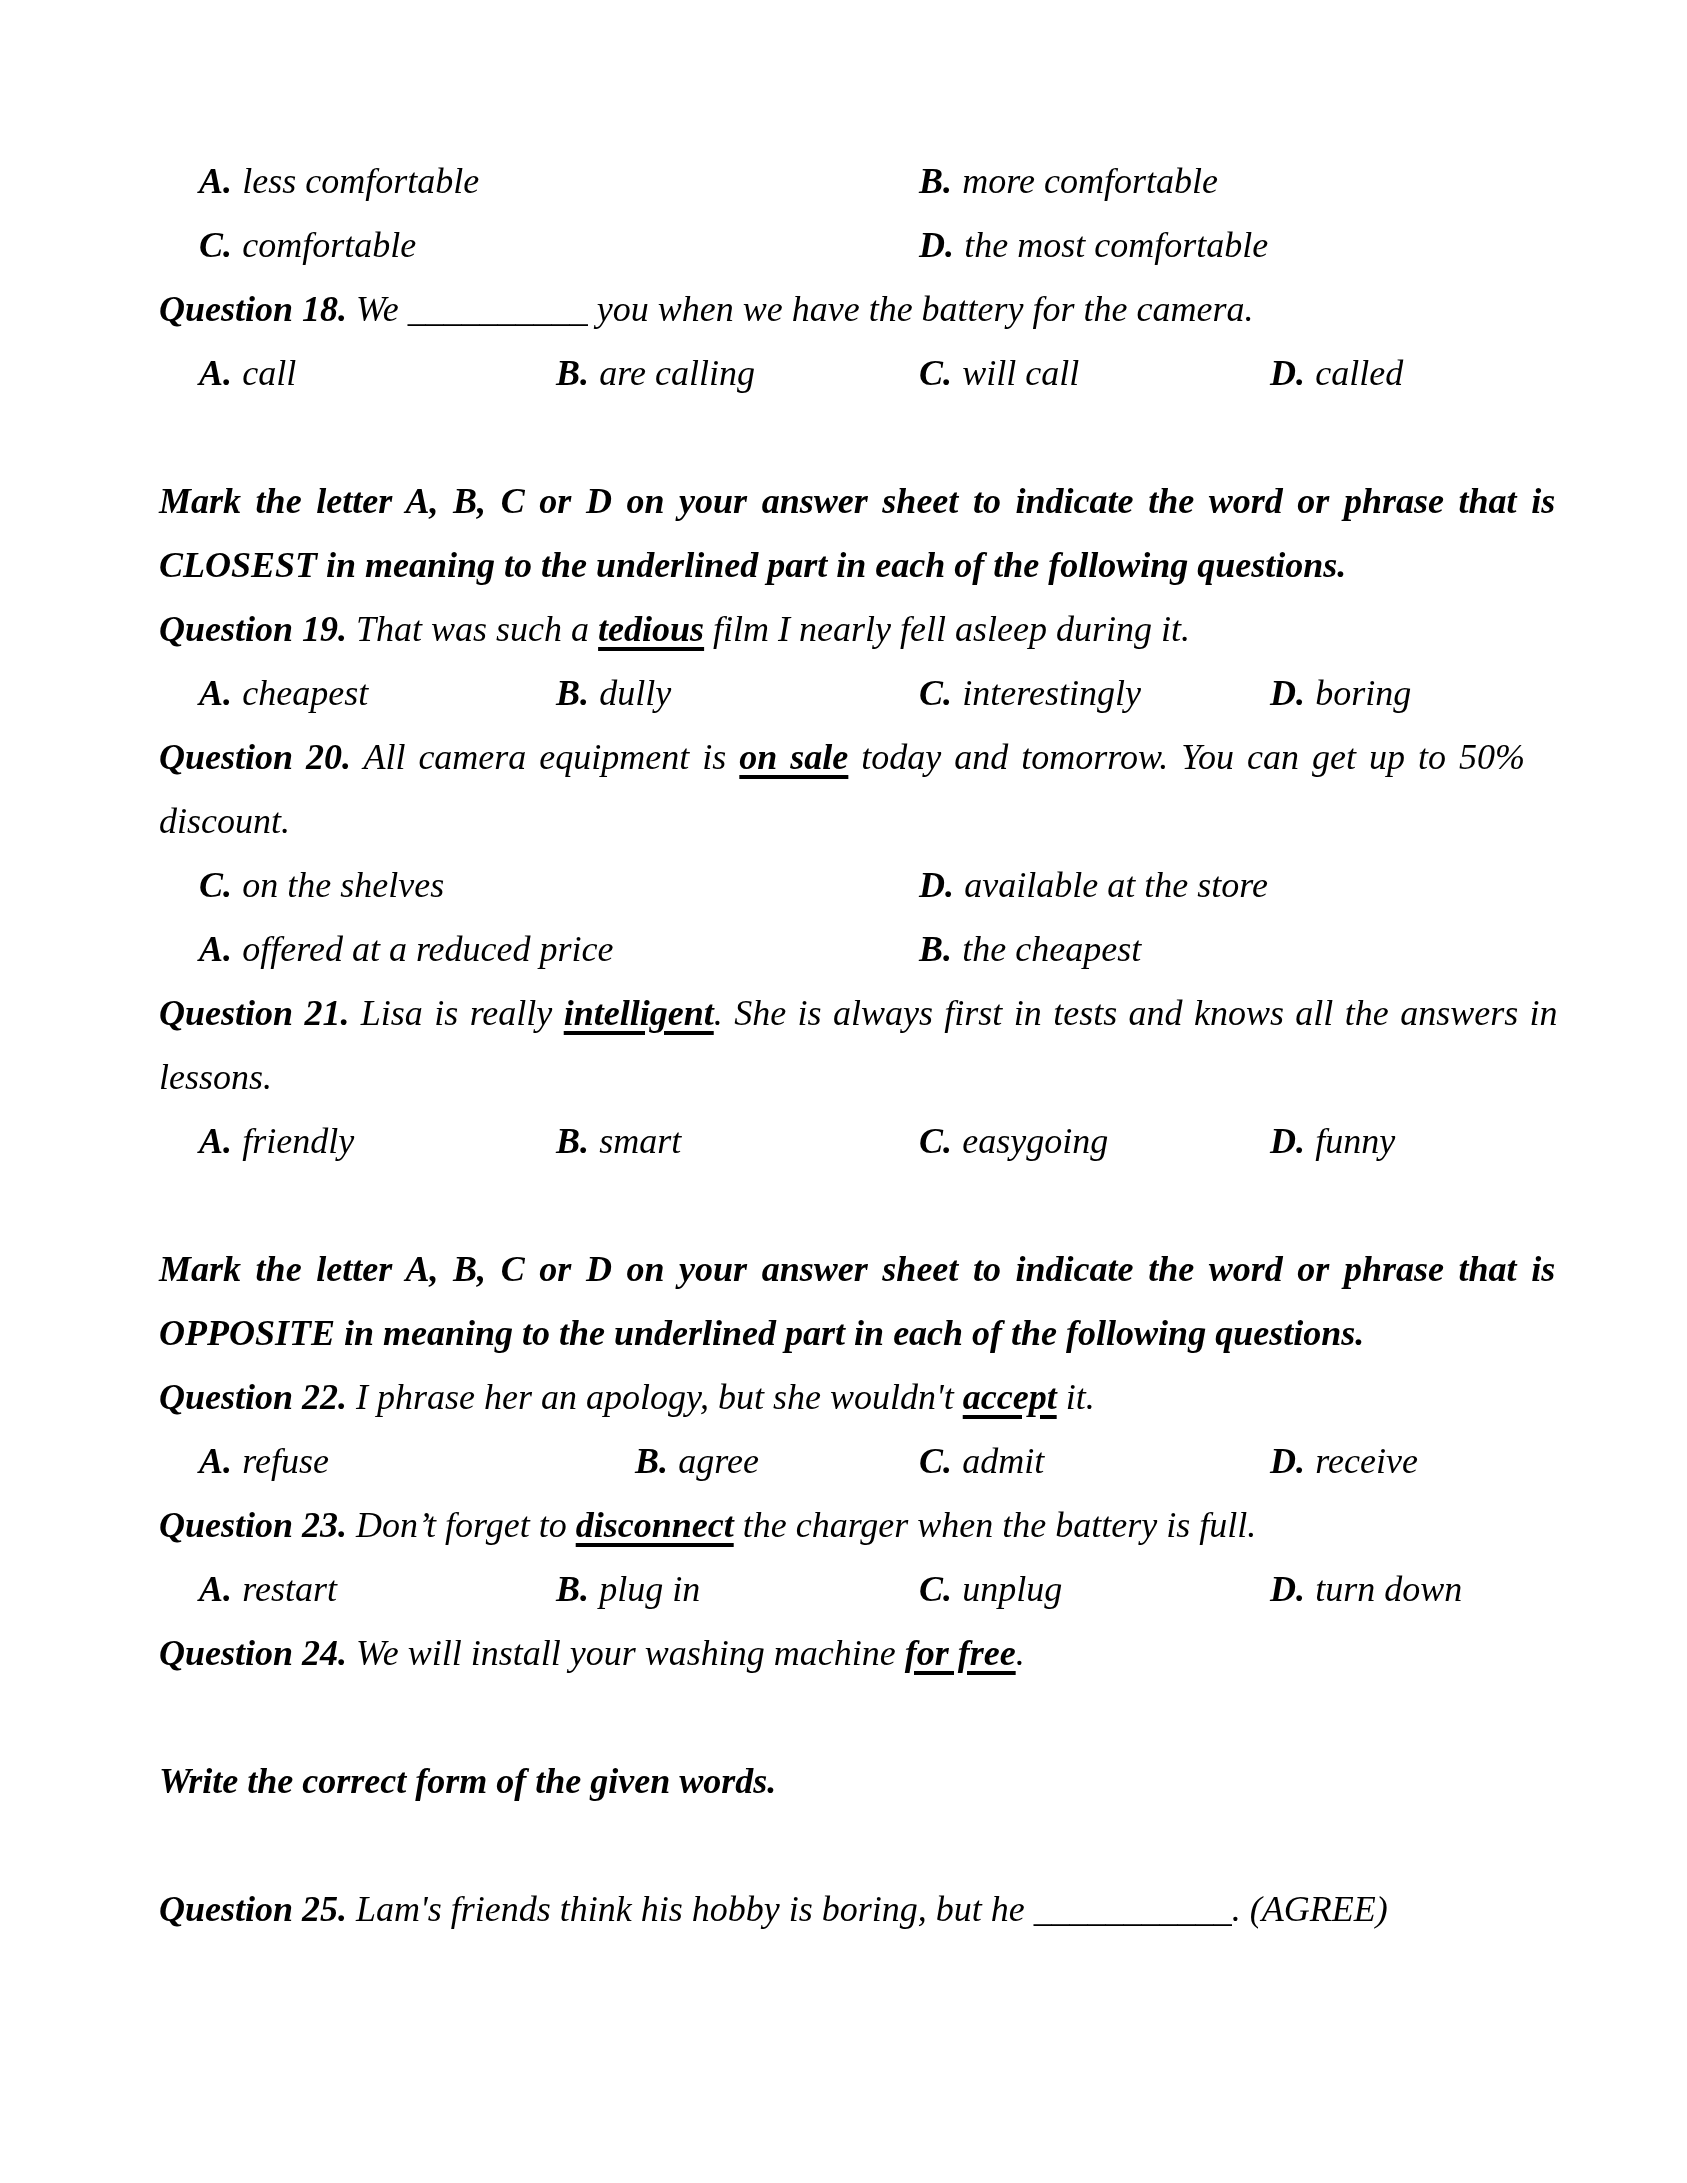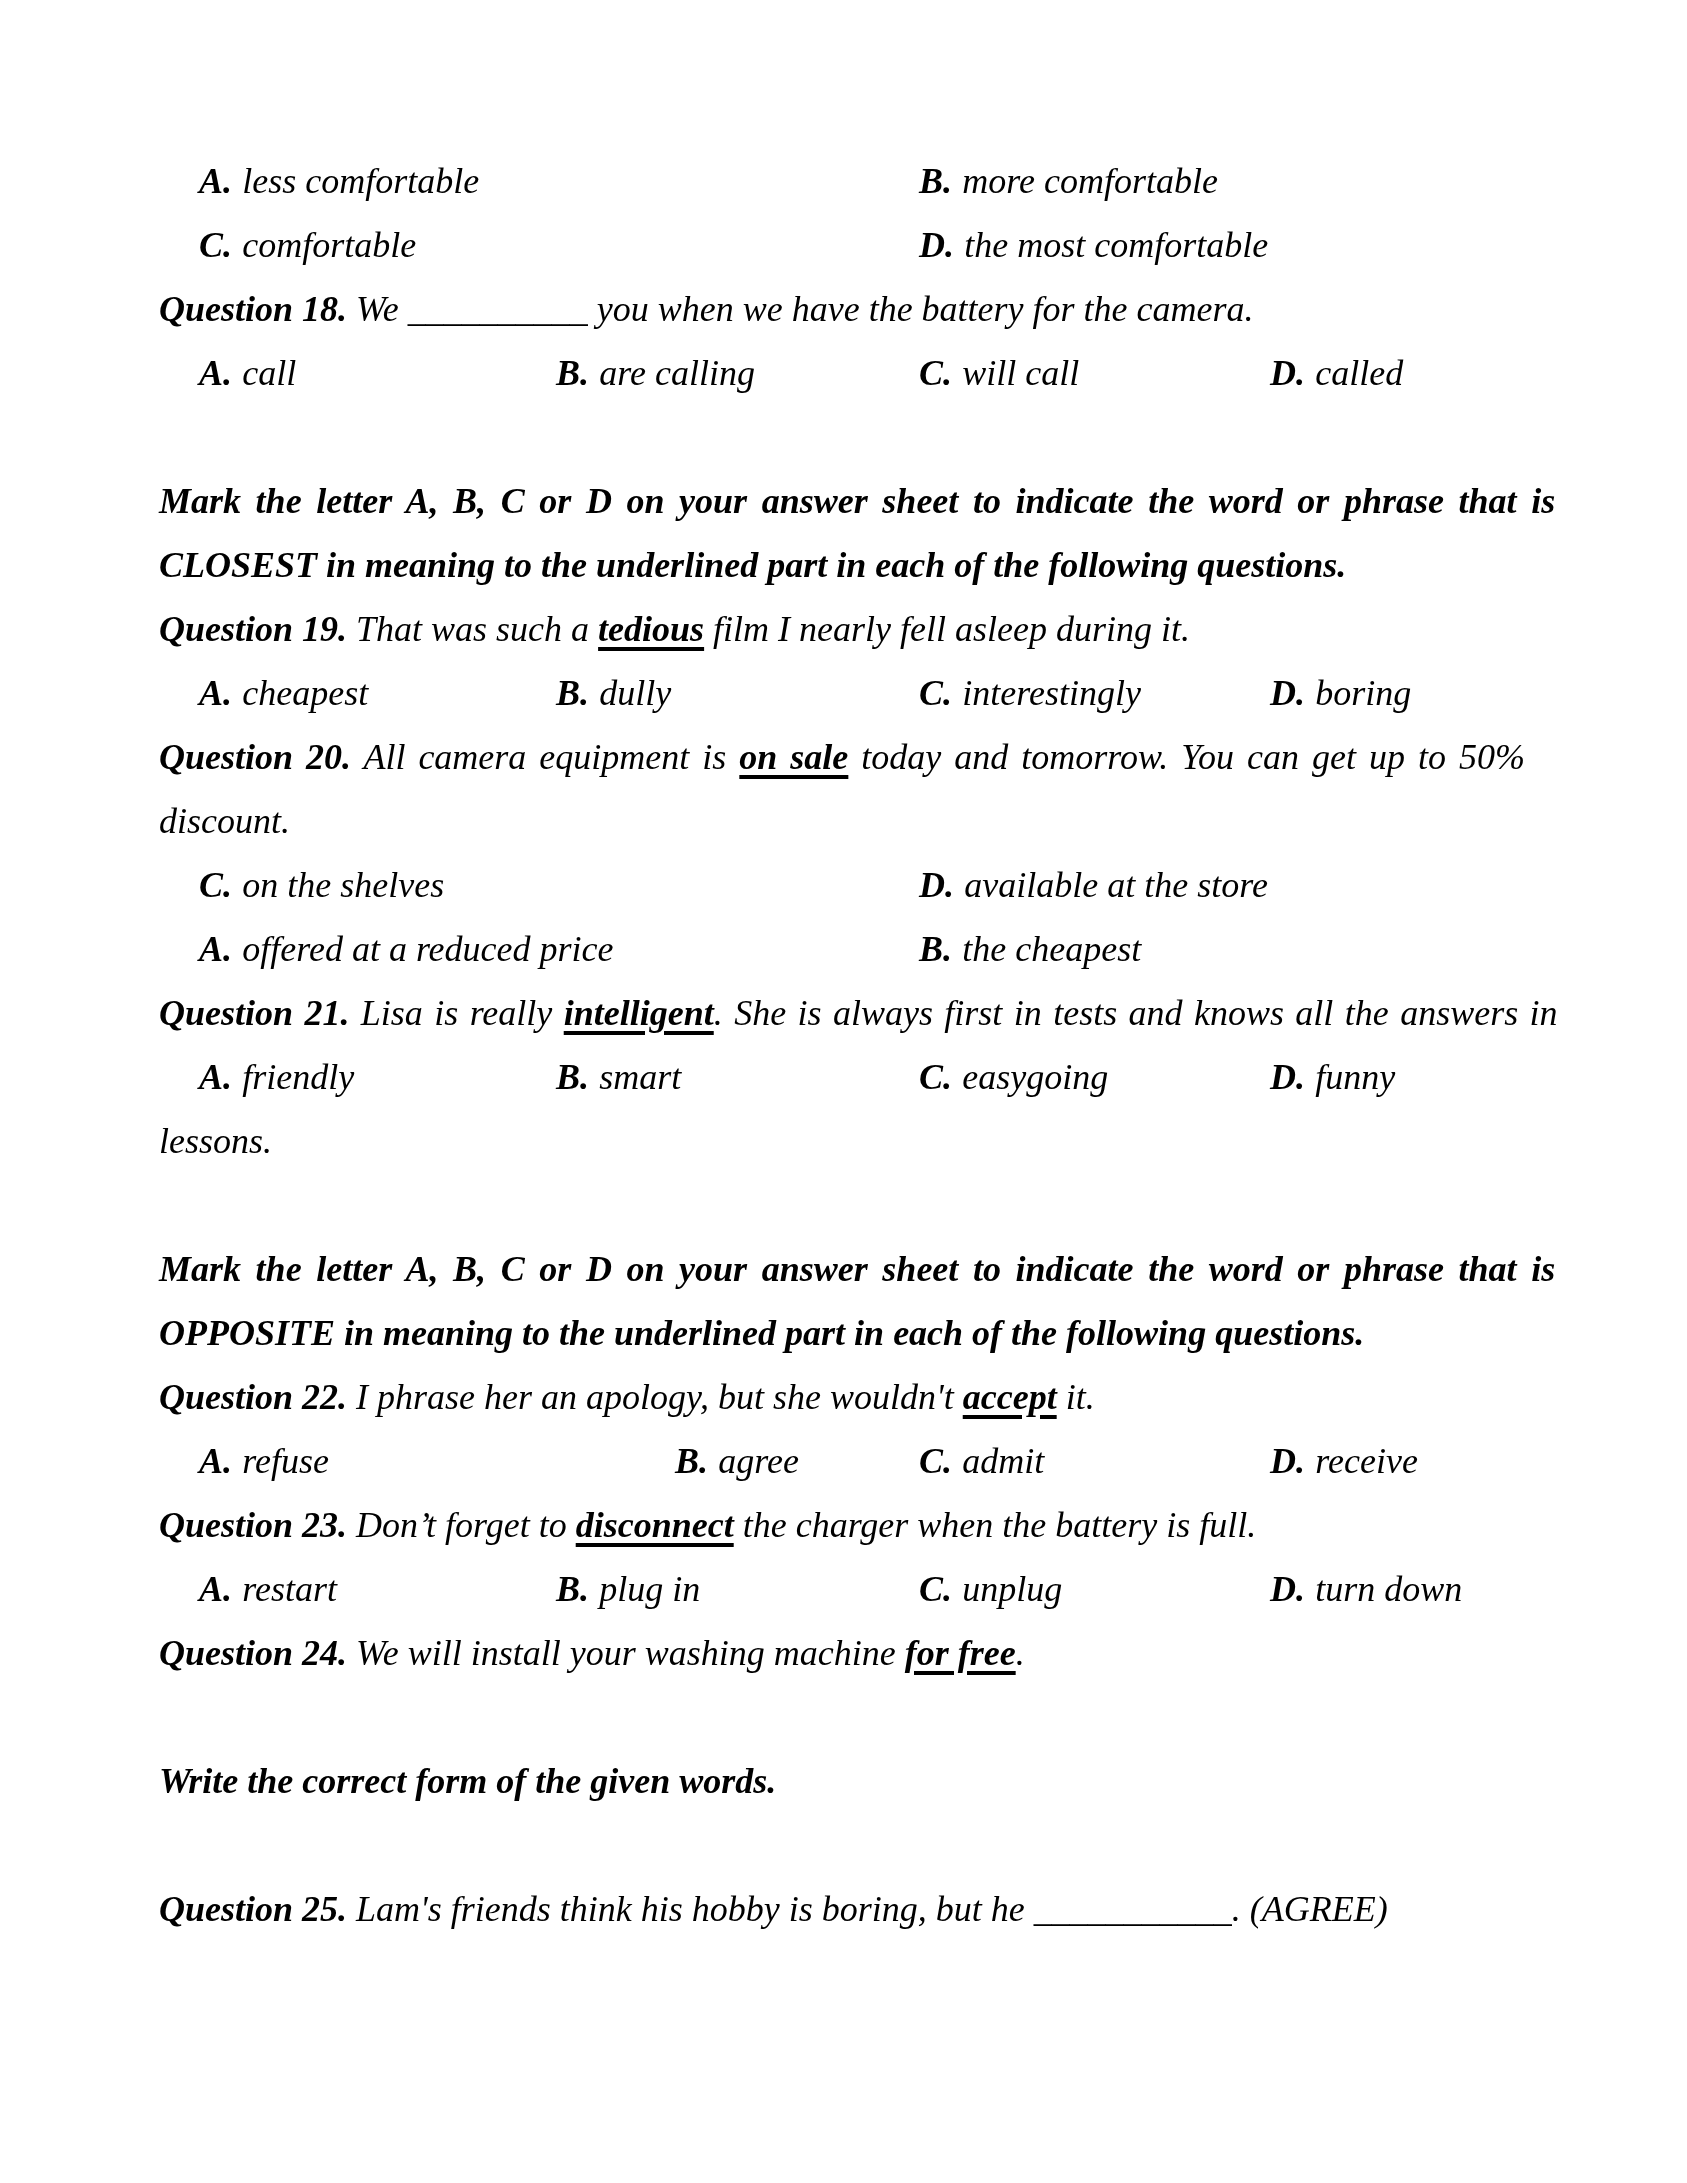--- a/index.html
+++ b/index.html
@@ -39,21 +39,21 @@
   .u {
     font-weight: bold;
     text-decoration: underline;
     text-decoration-thickness: 4px;
     text-underline-offset: 5.6px;
   }
   .opts { position: relative; }
   .opt  { position: absolute; top: 0; }
   .c1 { left: 40px; }
   .c2 { left: 397px; }
-  .c2w { left: 476px; margin-left: 40px; }
+  .c2w { left: 476px; }
   .c3 { left: 760px; }
   .c4 { left: 1111px; }
   .opt-label { margin-right: 10.3px; }
 </style>
 </head>
 <body>
 
 <div class="content">
 
   <div class="line opts">
@@ -92,27 +92,27 @@
   <div class="line opts">
     <span class="opt c1"><span class="b opt-label">C.</span><span>on the shelves</span></span>
     <span class="opt c3"><span class="b opt-label">D.</span><span>available at the store</span></span>
   </div>
   <div class="line opts">
     <span class="opt c1"><span class="b opt-label">A.</span><span>offered at a reduced price</span></span>
     <span class="opt c3"><span class="b opt-label">B.</span><span>the cheapest</span></span>
   </div>
 
   <div class="line stretch3"><span class="b">Question 21.</span><span> Lisa is really </span><span class="u">intelligent</span><span>. She is always first in tests and knows all the answers in</span></div>
+  <div class="line">lessons.</div>
   <div class="line opts">
     <span class="opt c1"><span class="b opt-label">A.</span><span>friendly</span></span>
     <span class="opt c2"><span class="b opt-label">B.</span><span>smart</span></span>
     <span class="opt c3"><span class="b opt-label">C.</span><span>easygoing</span></span>
     <span class="opt c4"><span class="b opt-label">D.</span><span>funny</span></span>
   </div>
-  <div class="line">lessons.</div>
 
   <div class="gap"></div>
 
   <div class="line intro stretch">Mark the letter A, B, C or D on your answer sheet to indicate the word or phrase that is</div>
   <div class="line intro">OPPOSITE in meaning to the underlined part in each of the following questions.</div>
 
   <div class="line"><span class="b">Question 22.</span><span> I phrase her an apology, but she wouldn't </span><span class="u">accept</span><span> it.</span></div>
   <div class="line opts">
     <span class="opt c1"><span class="b opt-label">A.</span><span>refuse</span></span>
     <span class="opt c2w"><span class="b opt-label">B.</span><span>agree</span></span>

